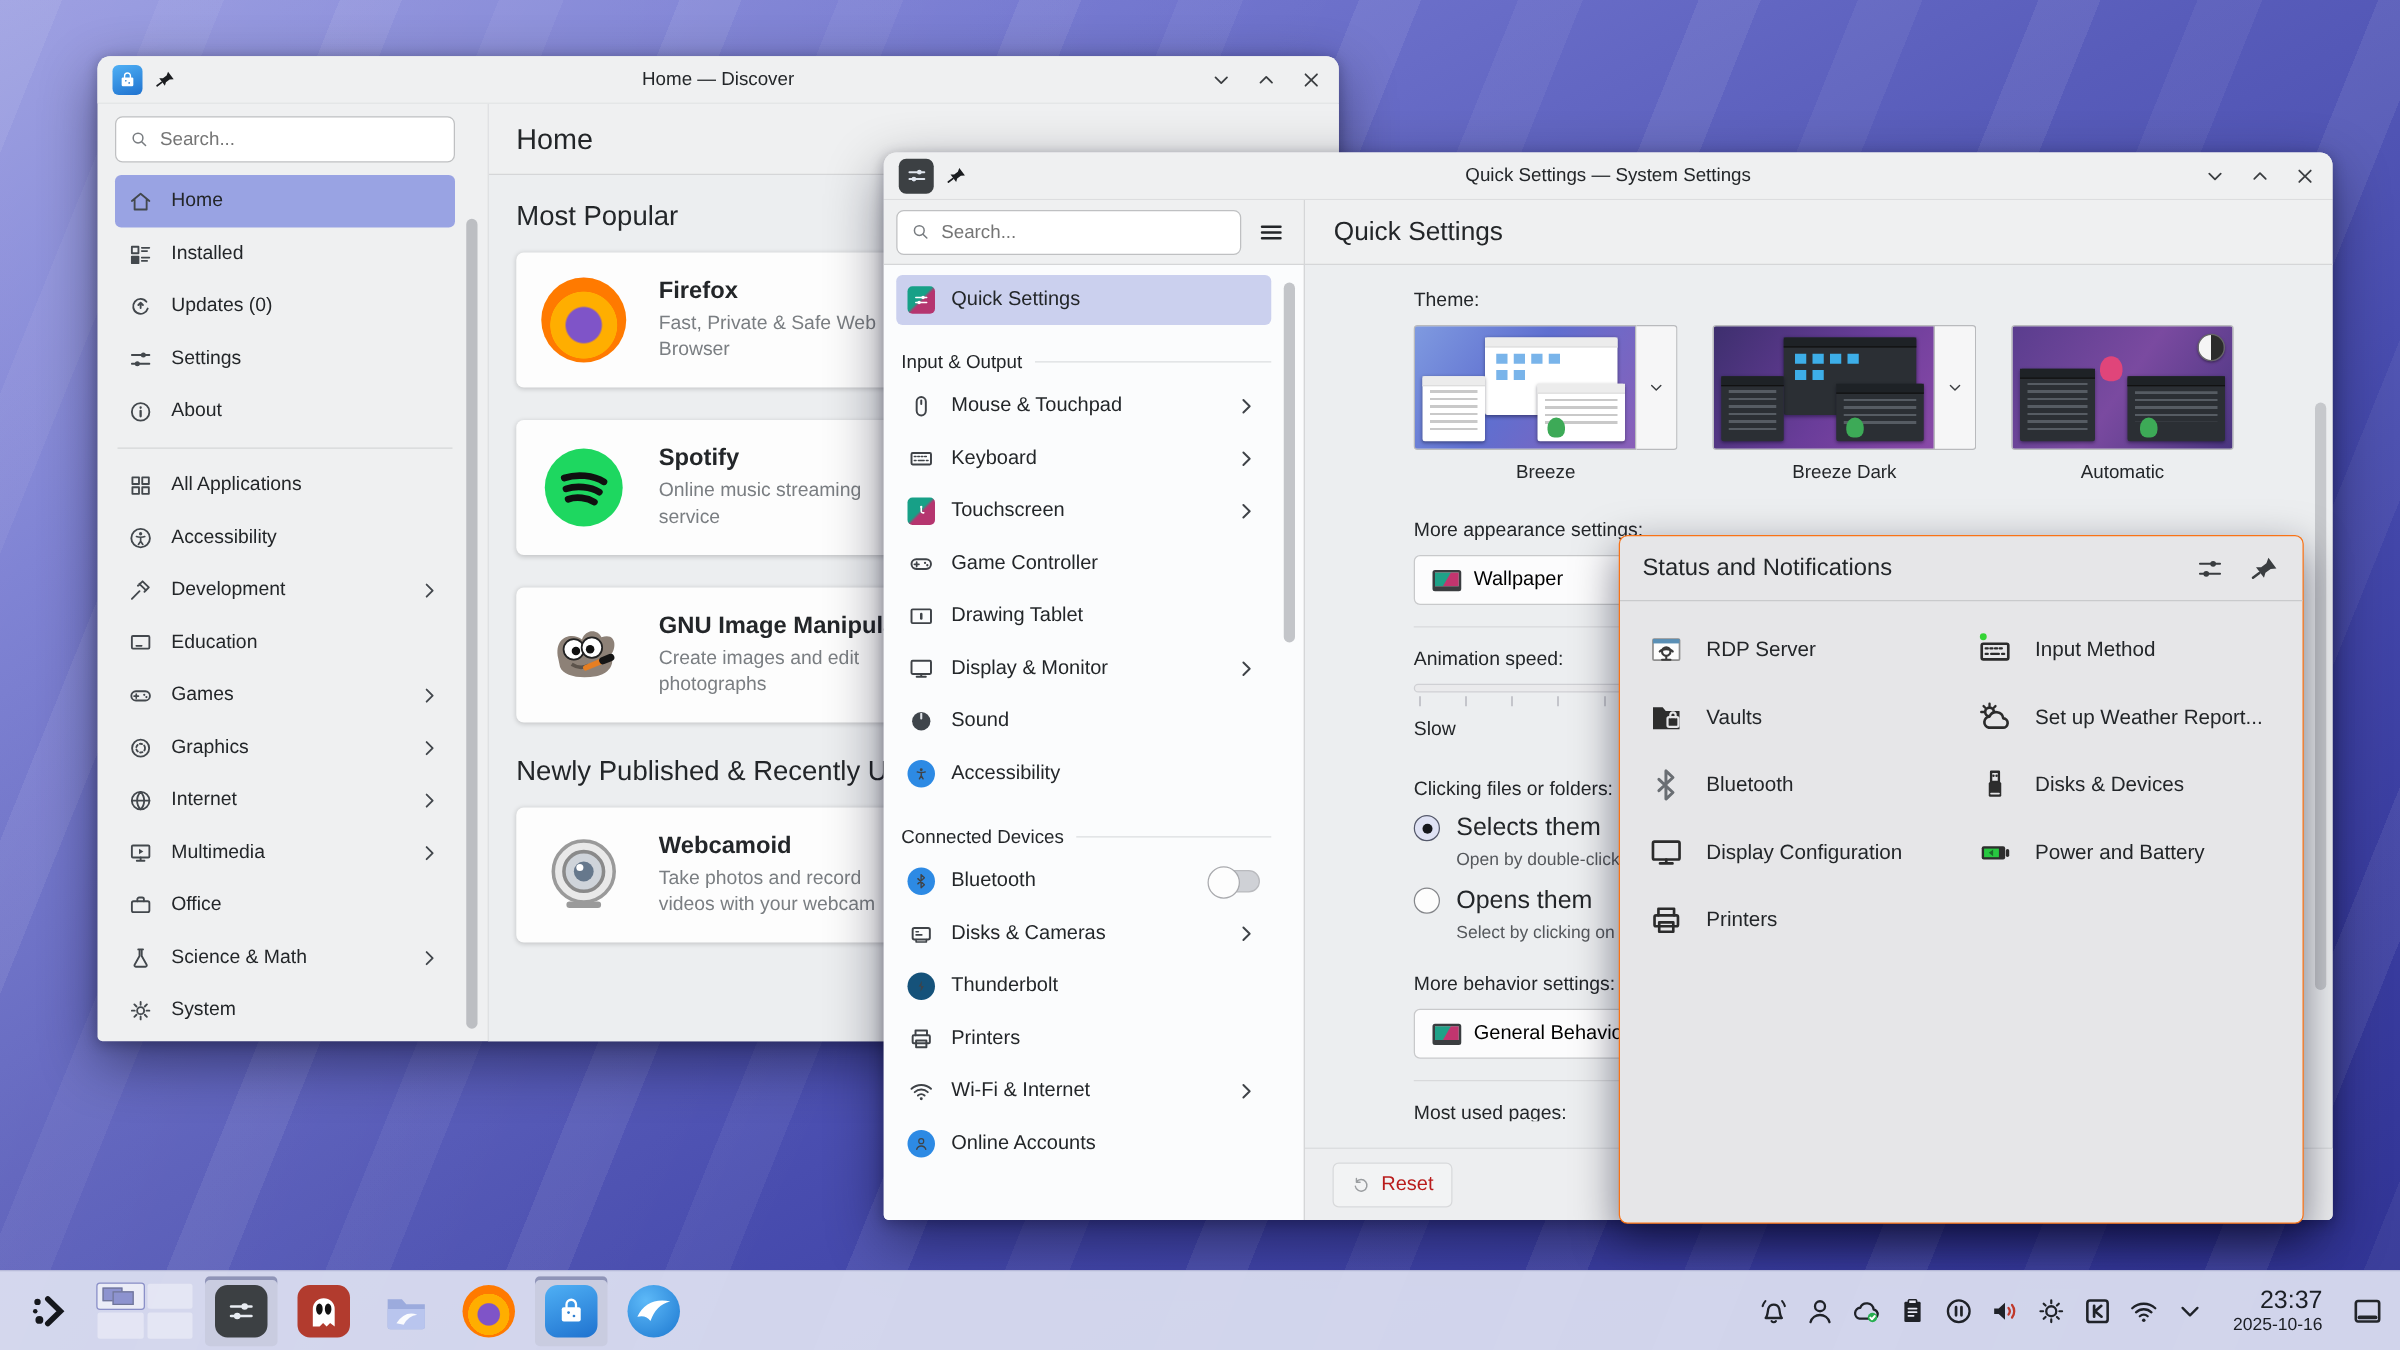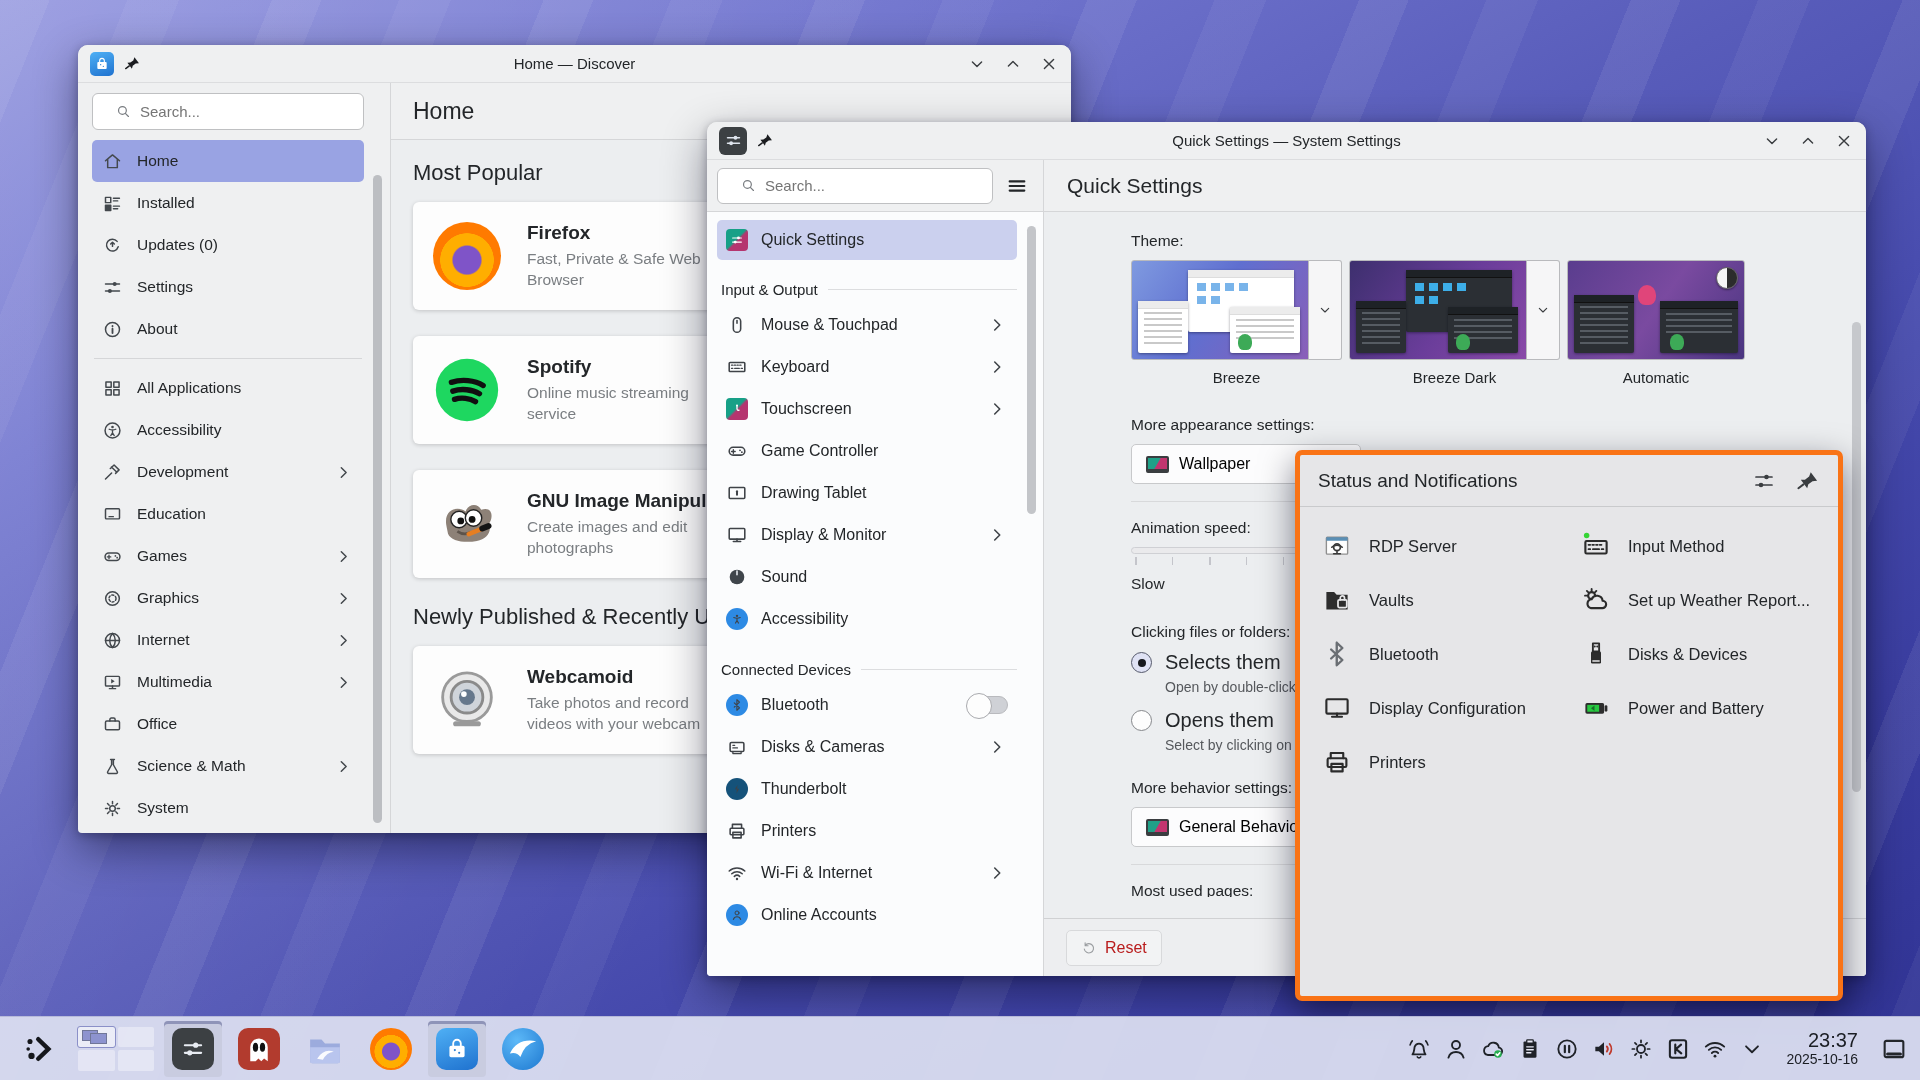--- a/index.html
+++ b/index.html
@@ -14,21 +14,21 @@
 .tb-title{position:absolute;left:100px;right:100px;text-align:center;font-size:15px;color:#232629;pointer-events:none}
 .tb-controls{margin-left:auto;display:flex;gap:16px;z-index:2}
 .tb-btn{width:20px;height:20px;color:#3a3d40}
 .ic{display:inline-flex}
 .ic svg{width:100%;height:100%}
 .pin{width:17px;height:17px;color:#1b1d20;transform:rotate(8deg)}
 
 #discover{left:78px;top:45px;width:993px;height:788px;z-index:10}
 .d-body{display:flex;height:750px}
 .d-side{width:312px;padding:10px 26px 0 14px;position:relative;flex:0 0 312px}
-.searchbox{height:37px;background:#fff;border:1px solid #bfc0c2;border-radius:6px;display:flex;align-items:center;padding:0 22px;gap:8px;color:#787c80}
+.searchbox{height:37px;background:#fff;border:1px solid #bfc0c2;border-radius:6px;display:flex;align-items:center;padding:0 10px;gap:8px;color:#787c80}
 .searchbox .ic{width:17px;height:17px;flex:0 0 17px}
 .searchbox input{border:none;outline:none;font-size:15px;color:#333;width:100%;background:transparent;font-family:"Liberation Sans",sans-serif}
 .d-list{margin-top:10px}
 .d-item{height:42px;display:flex;align-items:center;gap:14px;padding:0 10px;border-radius:5px;font-size:15.5px}
 .d-item .ic{width:21px;height:21px;color:#43484d;flex:0 0 21px}
 .d-item.sel{background:#99a3e3}
 .chev{margin-left:auto;width:15px;height:15px;color:#5a5e63}
 .d-sep{height:1px;background:#d5d6d8;margin:8px 2px}
 .d-scrollbar{position:absolute;right:8px;top:92px;width:9px;height:648px;border-radius:4.5px;background:#bcbec2}
 .d-main{flex:1;display:flex;flex-direction:column;border-left:1px solid #d5d6d8;background:#eceef0;border-radius:0 0 4px 0;overflow:hidden}
@@ -61,21 +61,21 @@
 .grad .ic{width:14px;height:14px;color:#fff}
 .circ{border-radius:50%;color:#fff}
 .circ.blue{background:#2d8ae4}.circ.navy{background:#15527a}
 .circ .ic{width:14px;height:14px}
 .tgl{width:40px;height:18px;border-radius:9px;background:#cfd1d6;border:1px solid #b9babe;position:relative;margin-left:auto;flex:0 0 40px}
 .tgl::after{content:"";position:absolute;left:-3px;top:-4px;width:24px;height:24px;border-radius:50%;background:#fdfdfd;border:1px solid #a9aaae}
 .s-scrollbar{position:absolute;right:7px;top:14px;width:9px;height:288px;border-radius:4.5px;background:#c3c5c9}
 .s-content{flex:1;background:#eceef0;padding:20px 24px 0 88px;position:relative;overflow:hidden;border-radius:0 0 4px 0}
 .lab{font-size:15.5px;margin-bottom:10px;white-space:nowrap}
 .theme-row{display:flex;margin-bottom:30px}
-.theme-col{display:flex;flex-direction:column;align-items:center;margin-right:7px}
+.theme-col{display:flex;flex-direction:column;align-items:center;margin-right:28px}
 .thumbset{display:flex}
 .thumb{width:178px;height:100px;border:1px solid #b9babd;border-radius:3px 0 0 3px;position:relative;overflow:hidden}
 .thumb.noDD{border-radius:3px}
 .thumb-dd{width:33px;height:100px;border:1px solid #b9babd;border-left:none;border-radius:0 3px 3px 0;background:#f6f6f7;display:flex;align-items:center;justify-content:center;color:#3a3d40}
 .thumb-dd .ic{width:16px;height:16px}
 .t-caption{margin-top:9px;font-size:15px}
 .bg-breeze{background:linear-gradient(125deg,#7f9ae0 0%,#5f6fd0 45%,#8a5fb8 100%)}
 .bg-dark{background:linear-gradient(125deg,#3d2f6e,#6a3d9a 55%,#8a4aa8)}
 .bg-auto{background:linear-gradient(125deg,#5a3d8e,#7a4aa0 50%,#4a3580)}
 .mw{position:absolute;background:#fff;border-radius:2px;box-shadow:0 1px 3px rgba(0,0,20,.4)}
@@ -98,21 +98,21 @@
 .rb{width:21px;height:21px;border-radius:50%;border:1.5px solid #85878b;background:#fdfdfd;margin-top:1px;position:relative;flex:0 0 21px}
 .rb.on{background:#dfe2f4;border-color:#55596b}
 .rb.on::after{content:"";position:absolute;inset:5.5px;border-radius:50%;background:#16181d}
 .radio-lab{font-size:20px}
 .radio-sub{font-size:14px;color:#55585c;margin-top:5px;white-space:nowrap}
 .clipline{height:15px;overflow:hidden;font-size:15.5px;margin-top:2px;color:#232629}
 .s-footer{position:absolute;left:337px;right:0;bottom:0;height:58px;border-top:1px solid #d0d1d3;background:#edeef0;display:flex;align-items:center;padding:0 22px;border-radius:0 0 4px 0}
 .btn.disabled{color:#b91c1c;background:#f2f3f4;border-color:#d8d9db;height:36px;gap:8px}
 .btn.disabled .ic{width:16px;height:16px;color:#9a9da0}
 
-#popup{position:absolute;left:1295px;top:450px;width:548px;height:551px;background:#e6e6e8;border:5px solid #f97316;border-radius:7px;box-shadow:0 12px 34px rgba(0,0,25,.5);z-index:50}
+#popup{position:absolute;left:1295px;top:428px;width:548px;height:551px;background:#e6e6e8;border:1px solid #f97316;border-radius:7px;box-shadow:0 12px 34px rgba(0,0,25,.5);z-index:50}
 .p-head{height:52px;display:flex;align-items:center;padding:0 18px;border-bottom:1px solid #c9cacc;font-size:19px}
 .p-head .spacer{flex:1}
 .p-hbtn{width:24px;height:24px;color:#3a3d40;margin-left:20px}
 .p-grid{display:grid;grid-template-columns:1fr 1fr;grid-auto-rows:54px;padding:12px 10px;align-items:center}
 .p-item{display:flex;align-items:center;gap:17px;padding:0 12px;font-size:16.5px;white-space:nowrap}
 .p-ic{width:30px;height:30px;flex:0 0 30px;color:#2b2b2b}
 
 #taskbar{position:absolute;left:0;right:0;top:1016px;height:64px;background:rgba(219,222,240,.94);border-top:1px solid rgba(110,115,170,.28);display:flex;align-items:center;padding:0 10px;z-index:90}
 .tb-left{display:flex;align-items:center;gap:8px}
 .task{width:58px;height:56px;display:flex;align-items:center;justify-content:center;border-radius:4px;position:relative}

